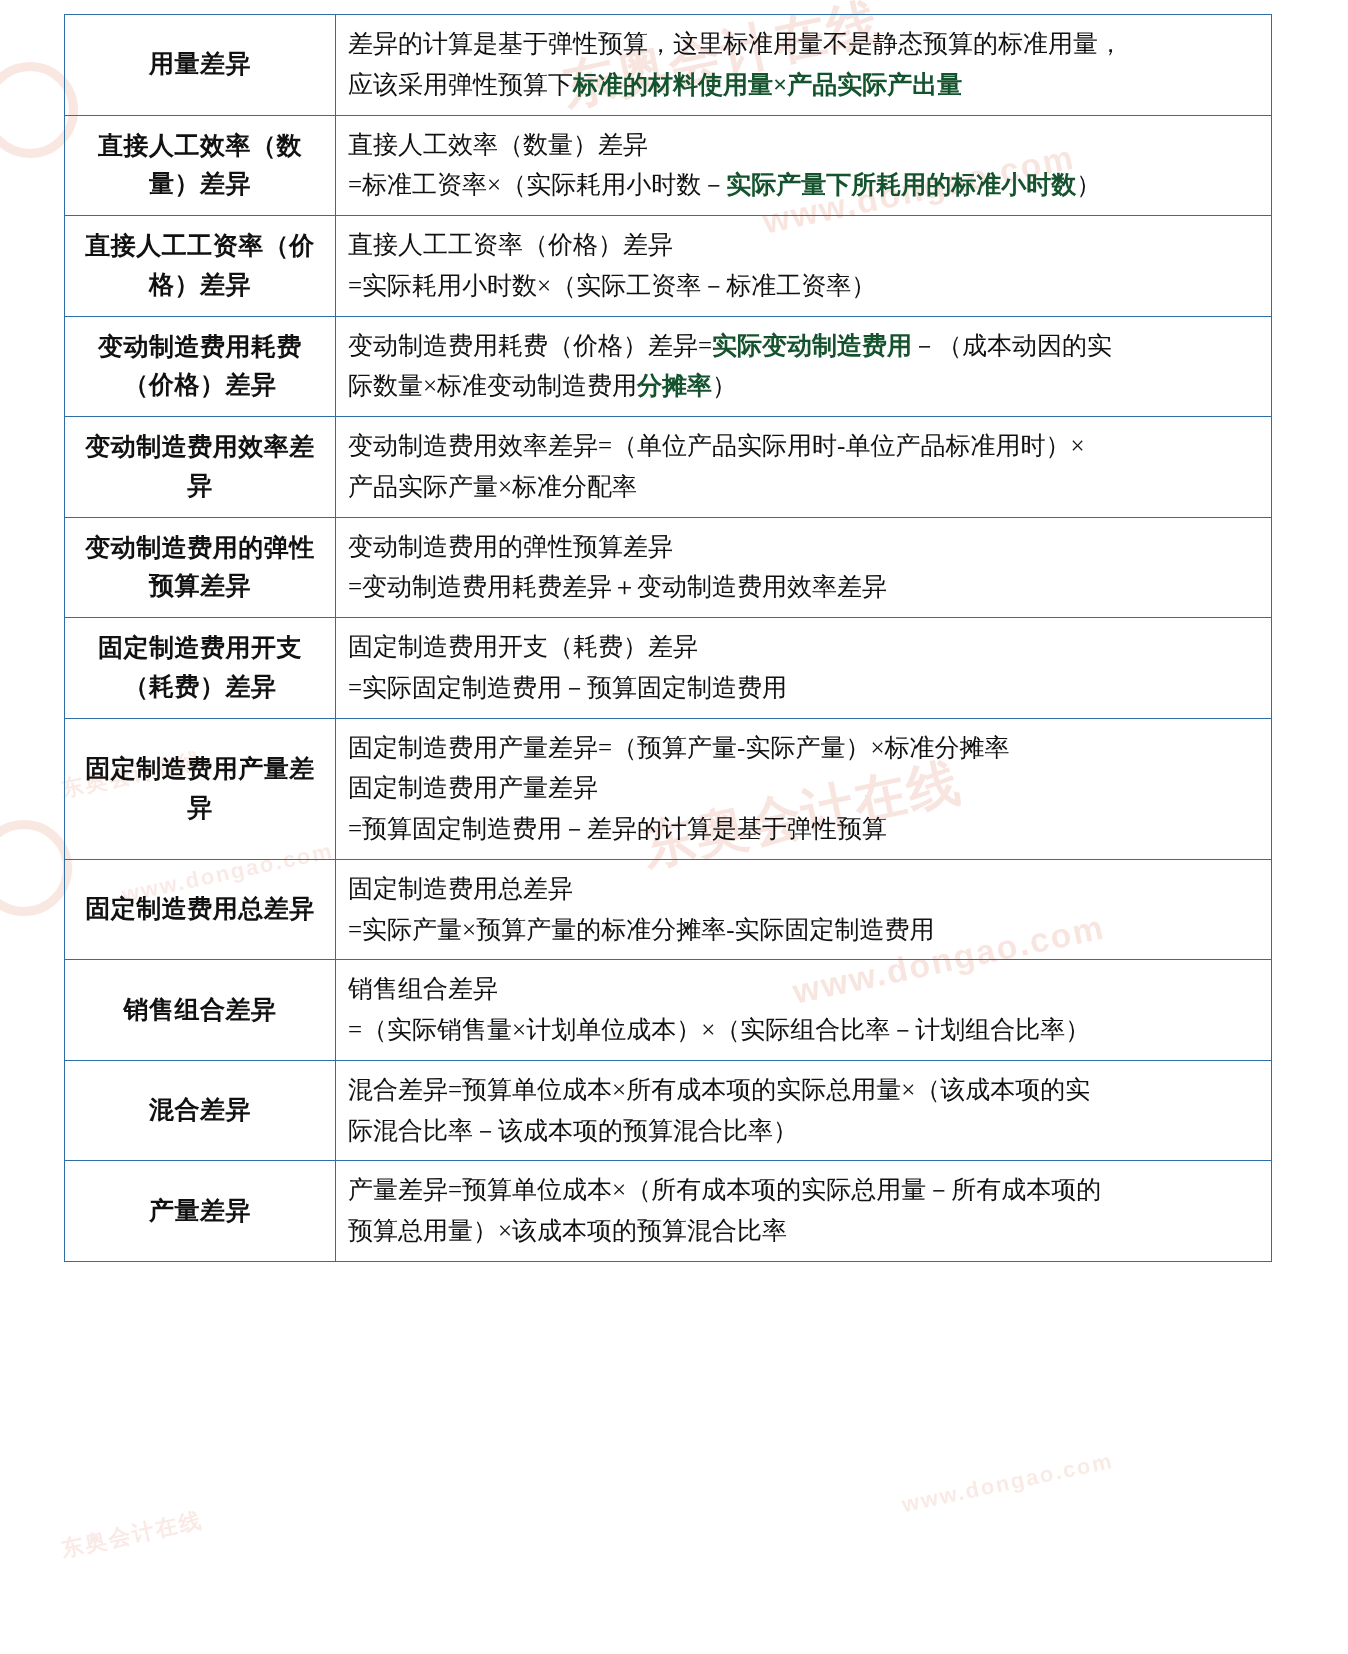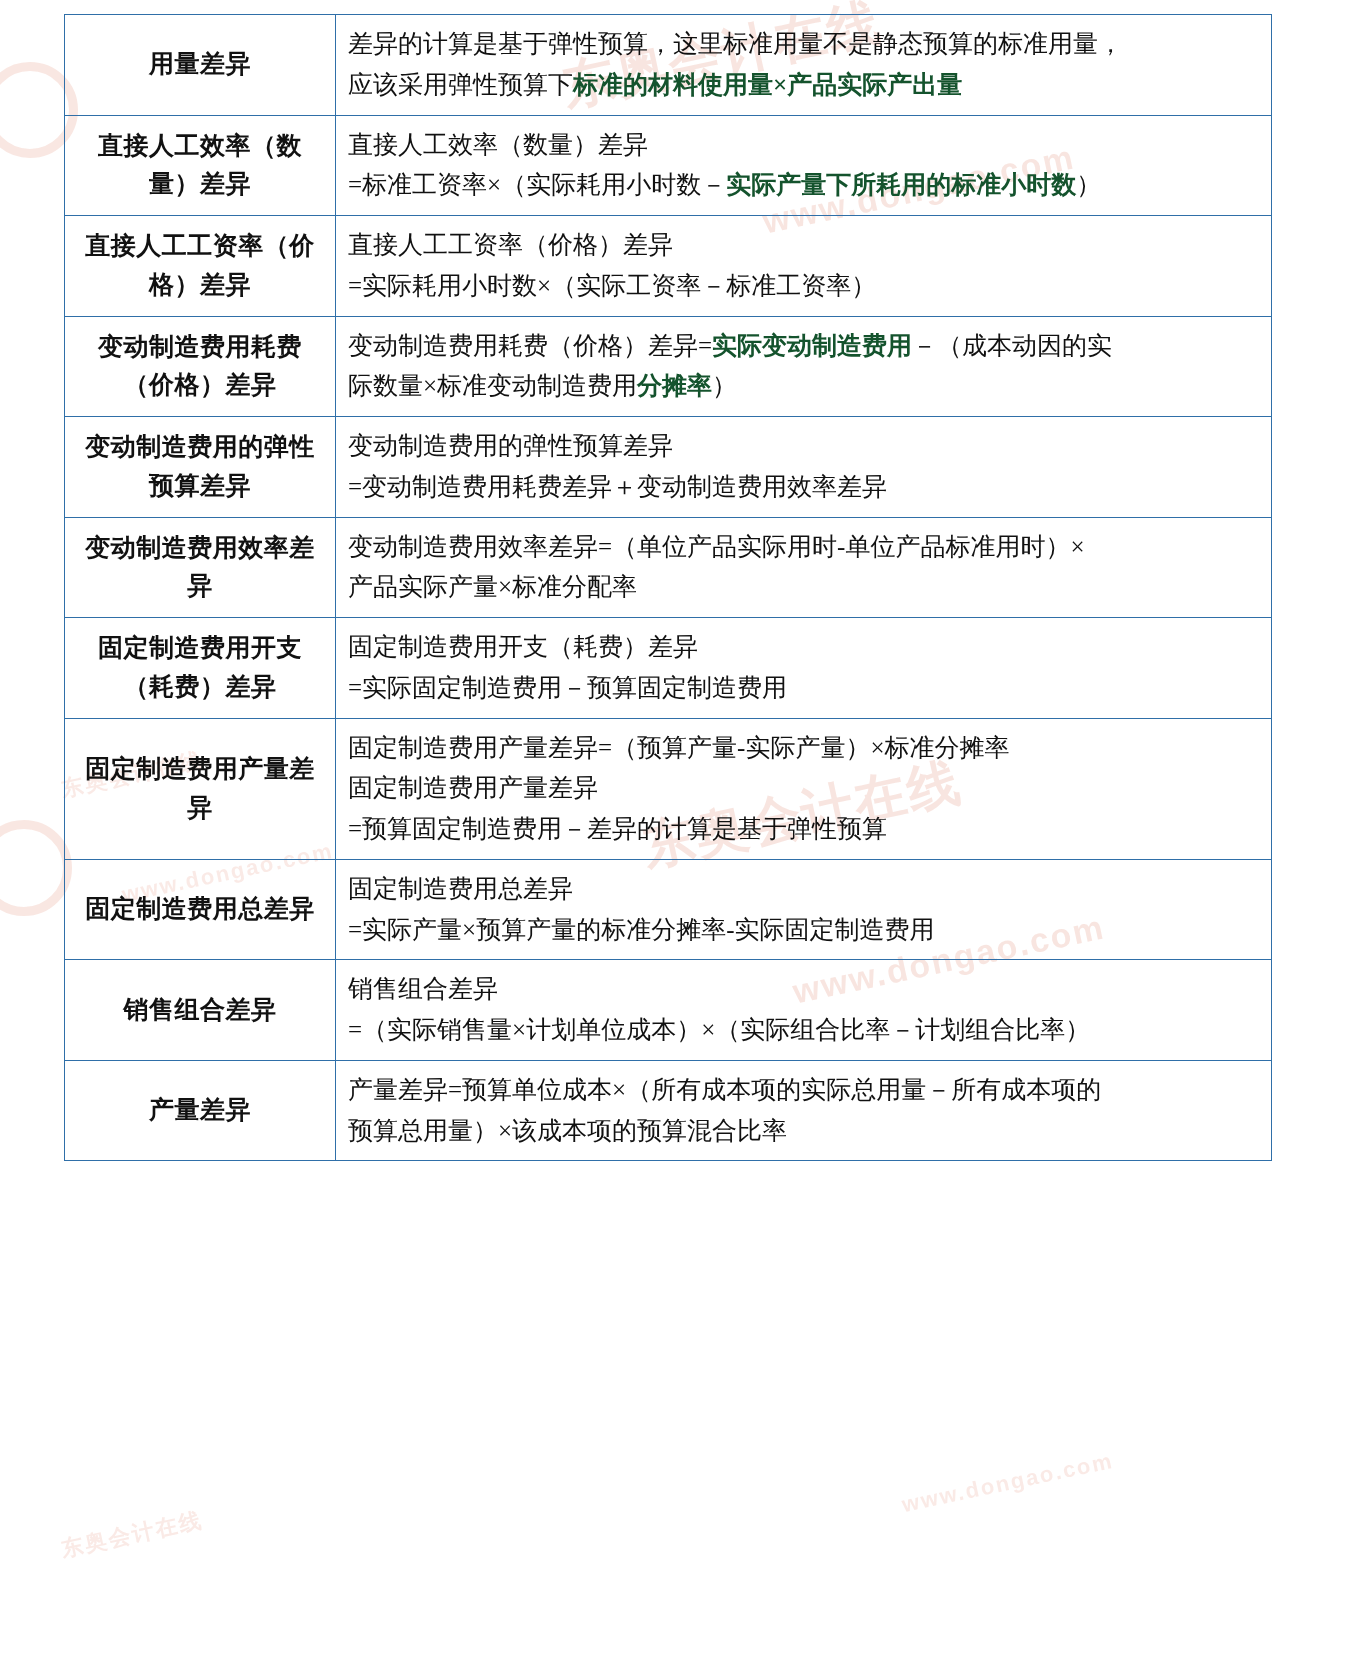--- a/index.html
+++ b/index.html
@@ -123,31 +123,31 @@
           </td>
         </tr>
         <tr>
           <td class="term">变动制造费用耗费（价格）差异</td>
           <td class="detail">
             <p><span>变动制造费用耗费（价格）差异=</span><span class="hl">实际变动制造费用</span><span>－（成本动因的实</span></p>
             <p><span>际数量×标准变动制造费用</span><span class="hl">分摊率</span><span>）</span></p>
           </td>
         </tr>
         <tr>
+          <td class="term">变动制造费用效率差异</td>
+          <td class="detail">
+            <p><span>变动制造费用效率差异=（单位产品实际用时-单位产品标准用时）×</span></p>
+            <p><span>产品实际产量×标准分配率</span></p>
+          </td>
+        </tr>
+        <tr>
           <td class="term">变动制造费用的弹性预算差异</td>
           <td class="detail">
             <p><span>变动制造费用的弹性预算差异</span></p>
             <p><span>=变动制造费用耗费差异＋变动制造费用效率差异</span></p>
-          </td>
-        </tr>
-        <tr>
-          <td class="term">变动制造费用效率差异</td>
-          <td class="detail">
-            <p><span>变动制造费用效率差异=（单位产品实际用时-单位产品标准用时）×</span></p>
-            <p><span>产品实际产量×标准分配率</span></p>
           </td>
         </tr>
         <tr>
           <td class="term">固定制造费用开支（耗费）差异</td>
           <td class="detail">
             <p><span>固定制造费用开支（耗费）差异</span></p>
             <p><span>=实际固定制造费用－预算固定制造费用</span></p>
           </td>
         </tr>
         <tr>
@@ -166,20 +166,27 @@
           </td>
         </tr>
         <tr>
           <td class="term">销售组合差异</td>
           <td class="detail">
             <p><span>销售组合差异</span></p>
             <p><span>=（实际销售量×计划单位成本）×（实际组合比率－计划组合比率）</span></p>
           </td>
         </tr>
         <tr>
+          <td class="term">混合差异</td>
+          <td class="detail">
+            <p><span>混合差异=预算单位成本×所有成本项的实际总用量×（该成本项的实</span></p>
+            <p><span>际混合比率－该成本项的预算混合比率）</span></p>
+          </td>
+        </tr>
+        <tr>
           <td class="term">产量差异</td>
           <td class="detail">
             <p><span>产量差异=预算单位成本×（所有成本项的实际总用量－所有成本项的</span></p>
             <p><span>预算总用量）×该成本项的预算混合比率</span></p>
           </td>
         </tr>
       </tbody>
   </table>
 </div>
 

